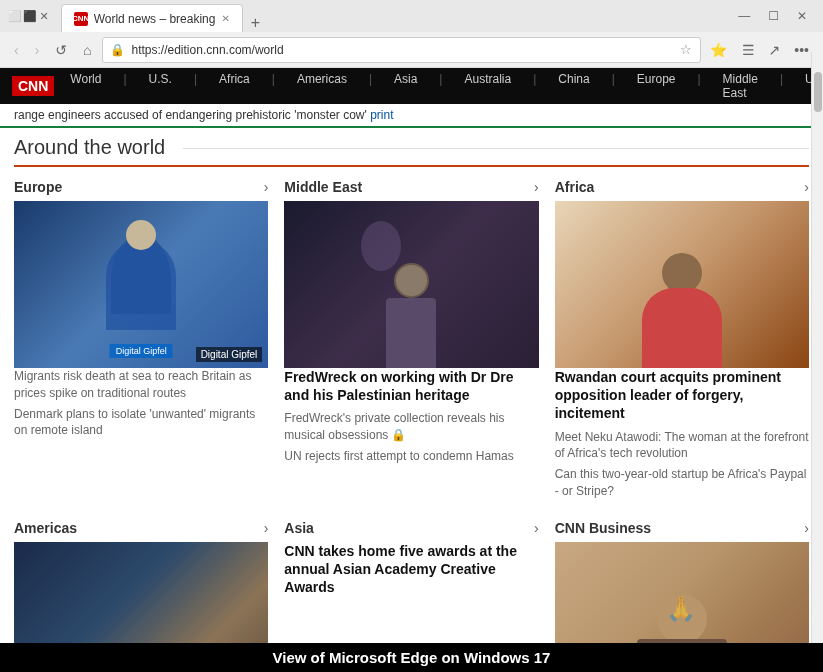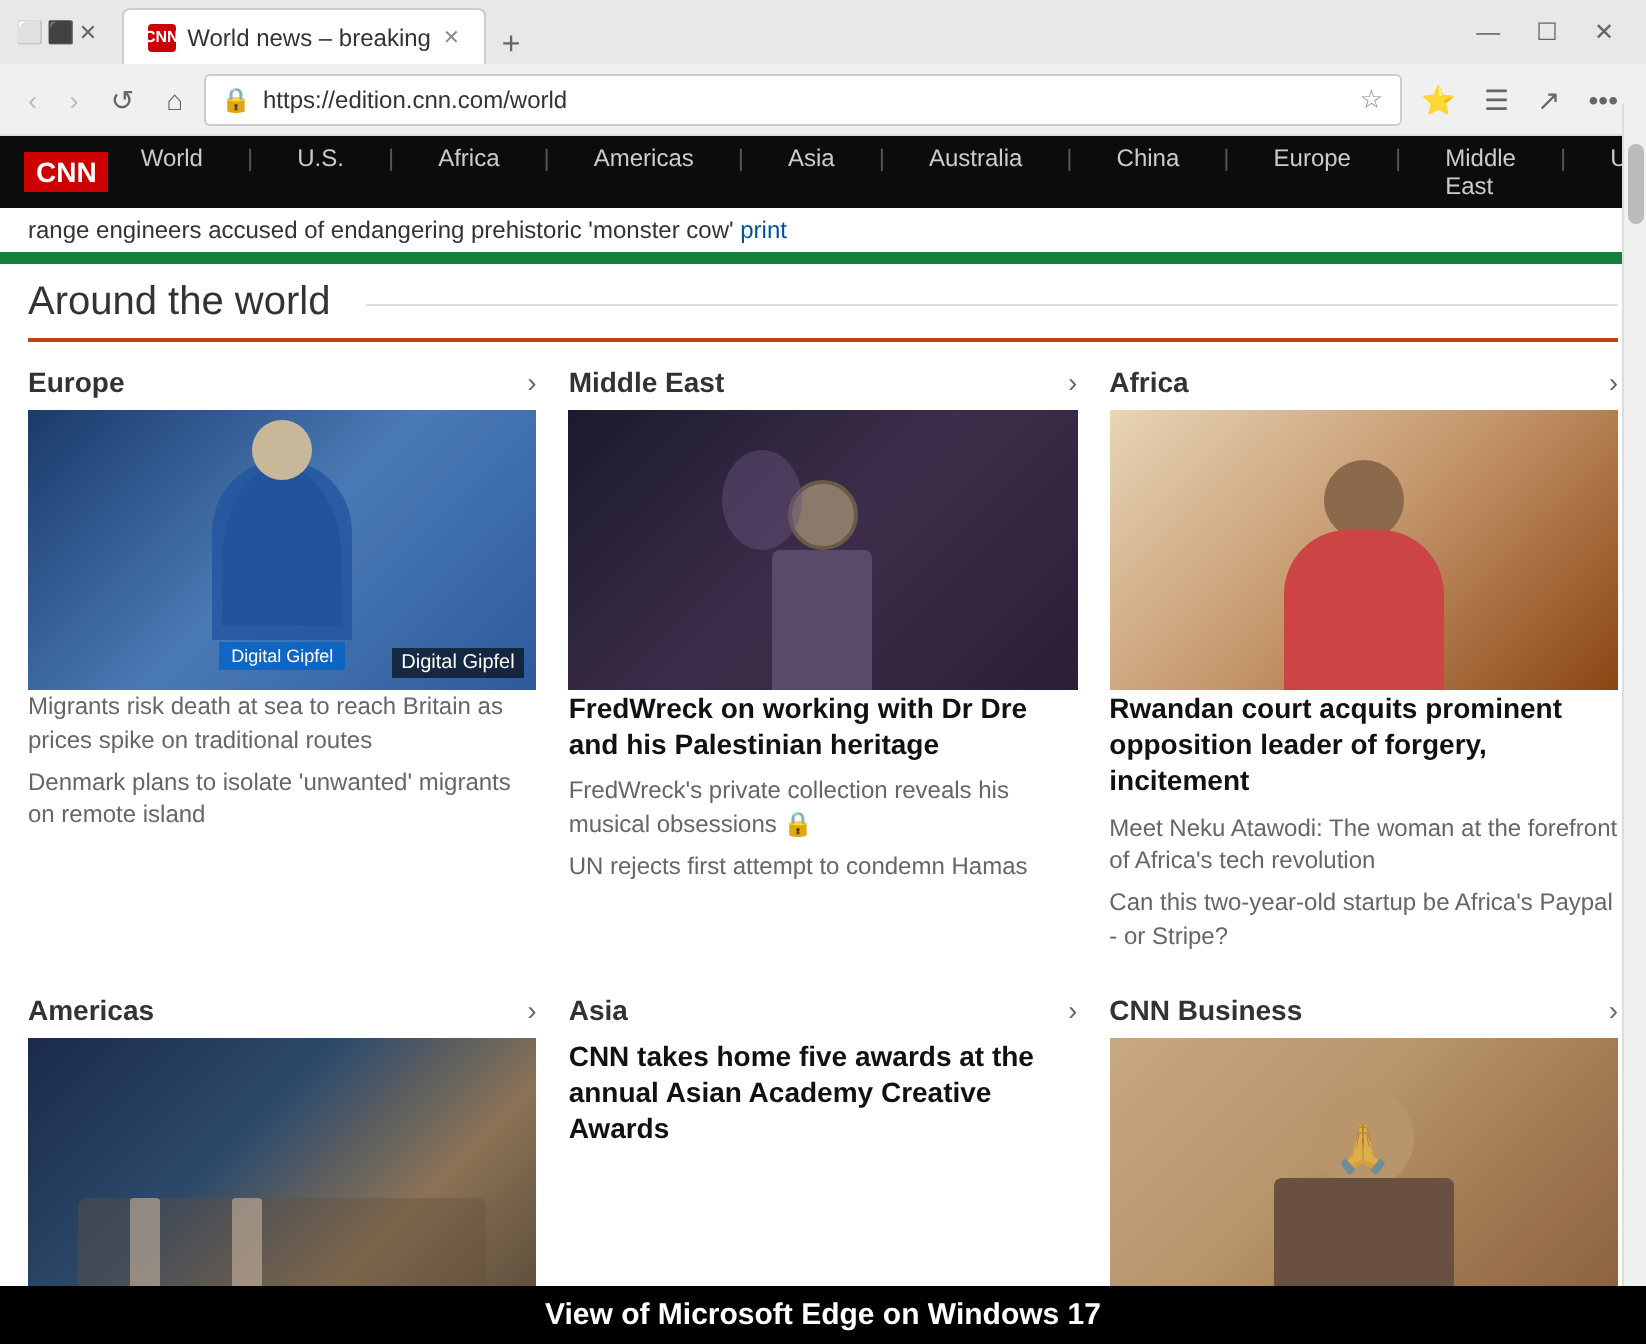--- a/index.html
+++ b/index.html
@@ -21,33 +21,33 @@
 
     
     .cnn-nav { background: #0c0c0c; display: flex; align-items: center; height: 36px; padding: 0 12px; }
     .cnn-logo { background: #cc0000; color: white; font-weight: bold; font-size: 14px; padding: 2px 6px; margin-right: 10px; }
     .nav-links { display: flex; gap: 16px; flex: 1; }
     .nav-link { color: #ccc; font-size: 12px; text-decoration: none; padding: 0 6px; }
     .nav-separator { color: #555; font-size: 12px; }
     .nav-right { color: #ccc; font-size: 12px; display: flex; align-items: center; gap: 0; }
 
     
-    .breaking-bar { background: #fff; border-bottom: 6px solid #15803d; padding: 4px 14px; font-size: 12px; color: #333; }
+    .breaking-bar { background: #fff; border-bottom: 2px solid #15803d; padding: 4px 14px; font-size: 12px; color: #333; }
     .breaking-bar a { color: #00529c; text-decoration: none; }
 
     
     .content { background: #fff; padding: 8px 14px 0; overflow: hidden; }
     .section-title { font-size: 20px; font-weight: normal; color: #333; margin-bottom: 12px; padding-bottom: 6px; border-bottom: 2px solid #c2410c; display: flex; align-items: center; gap: 8px; }
 
     .regions-grid { display: grid; grid-template-columns: 1fr 1fr 1fr; gap: 16px; }
     .region-card { }
     .region-header { display: flex; justify-content: space-between; align-items: center; margin-bottom: 6px; }
     .region-name { font-size: 14px; font-weight: bold; color: #333; }
     .region-arrow { color: #666; font-size: 14px; }
-    .img-placeholder { width: 100%; height: 140px; overflow: hidden; position: relative; }
+    .img-placeholder { width: 100%; height: 167px; overflow: hidden; position: relative; }
     .img-label { position: absolute; bottom: 6px; right: 6px; background: rgba(0,0,0,0.6); color: white; font-size: 10px; padding: 2px 5px; }
 
     
     .img-europe { background: linear-gradient(135deg, #1a3a6b 0%, #4a7ab5 50%, #2d5a9e 100%); }
     .img-mideast { background: linear-gradient(135deg, #1a1a2e 0%, #3d2d4a 50%, #2a1f35 100%); }
     .img-africa { background: linear-gradient(135deg, #e8d5b7 0%, #c4956a 50%, #8B4513 100%); }
     .img-americas { background: linear-gradient(135deg, #1a2a4a 0%, #2d4a6b 40%, #8b7355 70%, #5a4a3a 100%); }
     .img-asia { background: linear-gradient(135deg, #1a1a3a 0%, #2d2d5a 40%, #4a3a6b 60%, #3d2d55 100%); }
     .img-business { background: linear-gradient(135deg, #c8a882 0%, #b8956b 40%, #a07850 70%, #8a6040 100%); }
 

